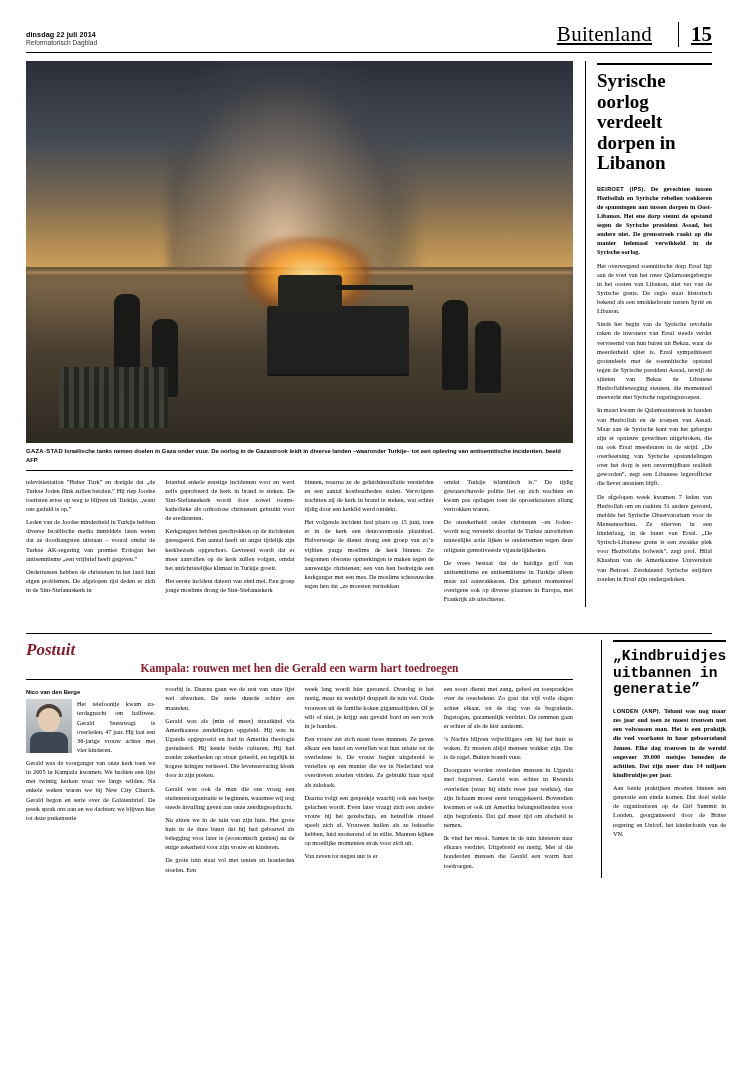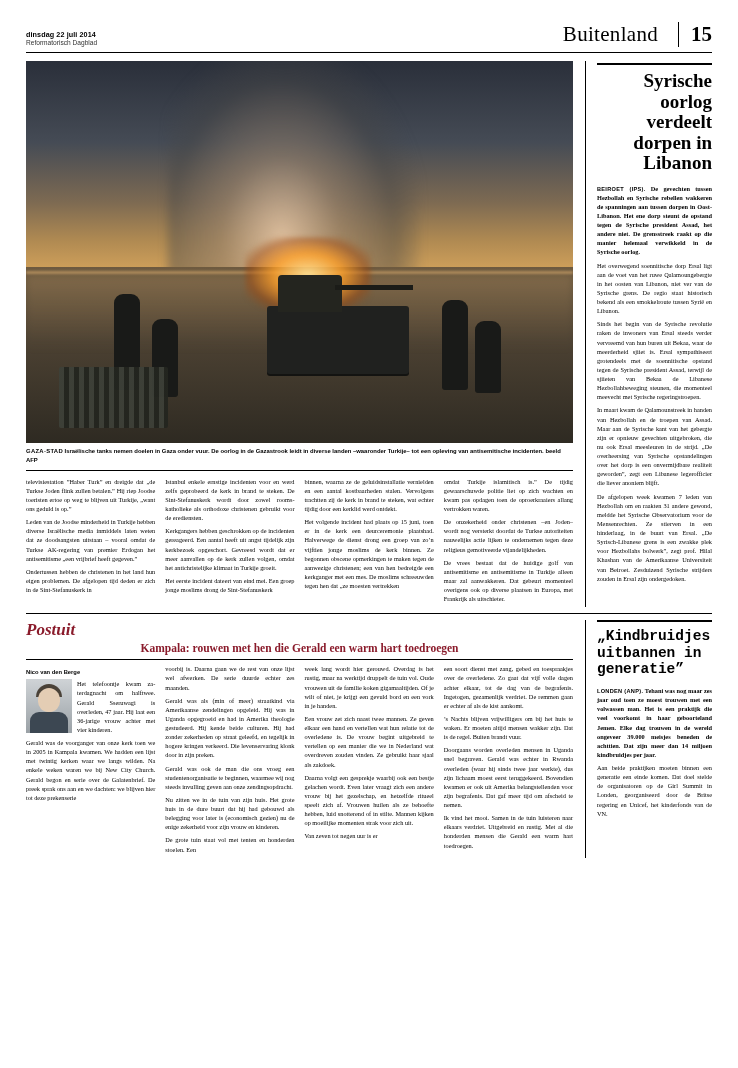--- a/index.html
+++ b/index.html
@@ -36,21 +36,22 @@
     letter-spacing:.1px;
   }
   .masthead-paper {
     font-family:"Liberation Sans", sans-serif;
     font-size:6.6px;
     color:#333;
   }
   .masthead-right {
     display:flex;
     align-items:flex-start;
-    gap:20px;
+    gap:26px;
+    text-decoration:underline;
   }
   .section-title {
     font-family:"Liberation Serif", serif;
     font-size:21px;
     letter-spacing:.3px;
   }
   .page-number {
     font-family:"Liberation Serif", serif;
     font-size:21px;
     font-weight:bold;
@@ -186,21 +187,20 @@
 
   
   .right-headline {
     font-family:"Liberation Serif", serif;
     font-size:19px;
     font-weight:bold;
     line-height:1.08;
     margin:2px 0 0 0;
     border-top:2px solid #000;
     padding-top:6px;
-    text-align:right;
   }
   .right-col .lead {
     font-size:6.3px;
     line-height:1.45;
     text-align:justify;
     margin:10px 0 4px 0;
     font-weight:bold;
   }
   .right-col .lead .place {
     font-family:"Liberation Sans", sans-serif;
@@ -209,26 +209,26 @@
   }
   .right-col p {
     font-size:6.3px;
     line-height:1.45;
     text-align:justify;
     margin:0 0 4px 0;
   }
 
   
   .lower {
-    margin-top:6px;
+    margin-top:26px;
     border-top:1.5px solid #000;
     padding-top:6px;
     display:grid;
     grid-template-columns: 547px 1fr;
-    column-gap:12px;
+    column-gap:28px;
   }
   .lower-right { border-left:1px solid #000; padding-left:11px; }
 
   .kicker {
     font-family:"Liberation Serif", serif;
     font-size:17px;
     font-weight:bold;
     font-style:italic;
     color:#8a1b2b;
     margin:0 0 2px 0;

